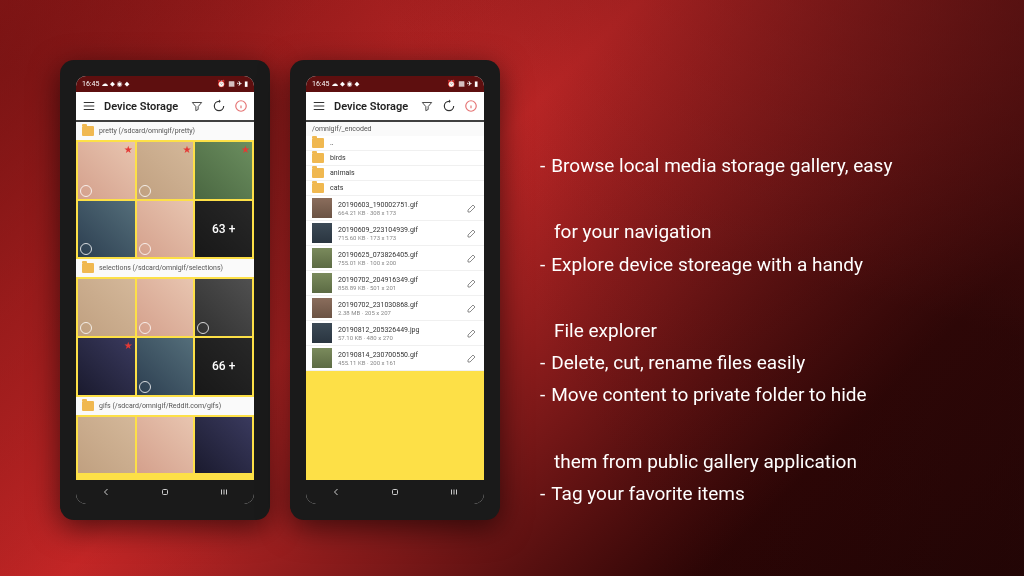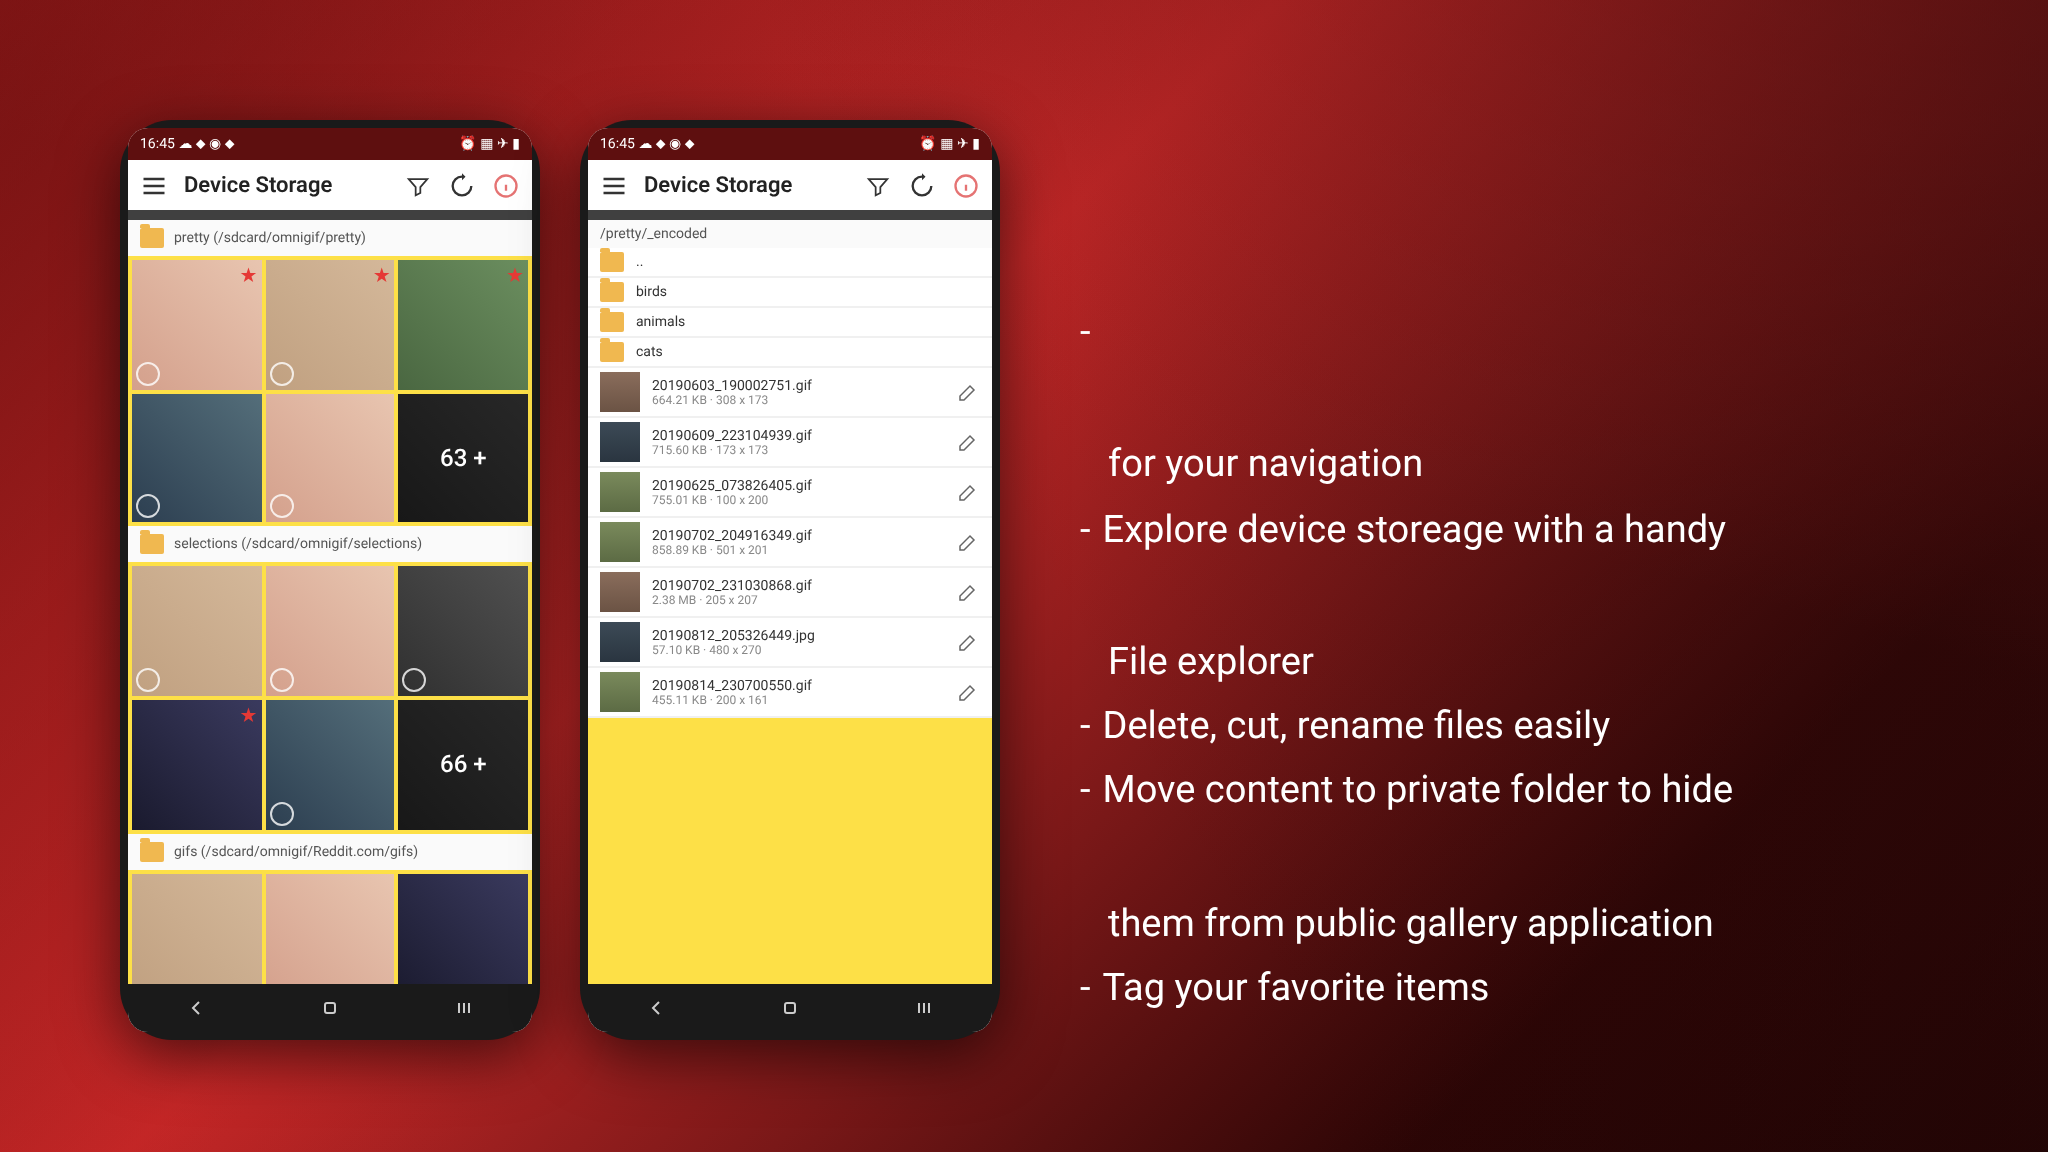--- a/index.html
+++ b/index.html
@@ -14,33 +14,33 @@
   position: absolute; inset: 0;
   background:
     linear-gradient(115deg, rgba(180,30,30,0.5) 0%, transparent 40%),
     linear-gradient(245deg, rgba(50,10,10,0.6) 0%, transparent 50%),
     linear-gradient(15deg, transparent 60%, rgba(200,40,40,0.4) 100%);
 }
 .phones { position: absolute; left: 60px; top: 60px; display: flex; gap: 20px; }
 .phone {
   width: 210px; height: 460px;
   background: #1a1a1a;
-  border-radius: 26px;
-  padding: 4px;
+  border-radius: 14px;
+  padding: 16px;
   box-shadow: 0 8px 30px rgba(0,0,0,0.6);
   display: flex; flex-direction: column;
 }
 .screen { background: #fff; flex: 1; border-radius: 10px; overflow: hidden; display: flex; flex-direction: column; }
 .statusbar {
   height: 16px; background: #5e0f0f; color: #fff;
   font-size: 7px; display: flex; justify-content: space-between; align-items: center;
   padding: 0 6px;
 }
 .appbar {
-  height: 30px; background: #fff; border-bottom: 5px solid #404040;
+  height: 30px; background: #fff; border-bottom: 2px solid #404040;
   display: flex; align-items: center; padding: 0 6px; gap: 8px;
 }
 .appbar .title { font-size: 11px; font-weight: 600; color: #222; flex: 1; }
 .appbar svg { width: 14px; height: 14px; }
 .icon-btn { display: flex; align-items: center; justify-content: center; cursor: pointer; }
 .content { flex: 1; overflow: hidden; background: #fde047; display: flex; flex-direction: column; }
 .folder-row {
   display: flex; align-items: center; padding: 4px 6px;
   font-size: 7px; color: #555; background: #fafafa;
 }
@@ -227,21 +227,21 @@
             </svg>
         </span>
         <span class="icon-btn">
           <svg viewBox="0 0 24 24">
               <circle cx="12" cy="12" r="9" stroke="#e57373" fill="none" stroke-width="2"></circle>
               <path d="M12 8v0M12 11v5" stroke="#e57373" stroke-width="2"></path>
             </svg>
         </span>
       </div>
       <div class="content">
-        <div class="path-row">/pretty/_encoded</div>
+        <div class="path-row">/omnigif/_encoded</div>
         <div id="folder-list">
             <div class="list-item">
               <div class="folder-ic" style="margin-right:6px"></div>
               <div class="list-info">
                 <div class="list-name">..</div>
               </div>
             </div>
             <div class="list-item">
               <div class="folder-ic" style="margin-right:6px"></div>
               <div class="list-info">
@@ -346,20 +346,21 @@
             </svg></span>
       </div>
     </div>
   </div>
 
 </div>
 
 <div class="features" id="features">
     <div class="line">
       <span class="dash">-</span>
+      <span>Browse local media storage gallery, easy</span>
     </div>
     <div class="line">
       <span class="indent">for your navigation</span>
     </div>
     <div class="line">
       <span class="dash">-</span>
       <span>Explore device storeage with a handy</span>
     </div>
     <div class="line">
       <span class="indent">File explorer</span>

